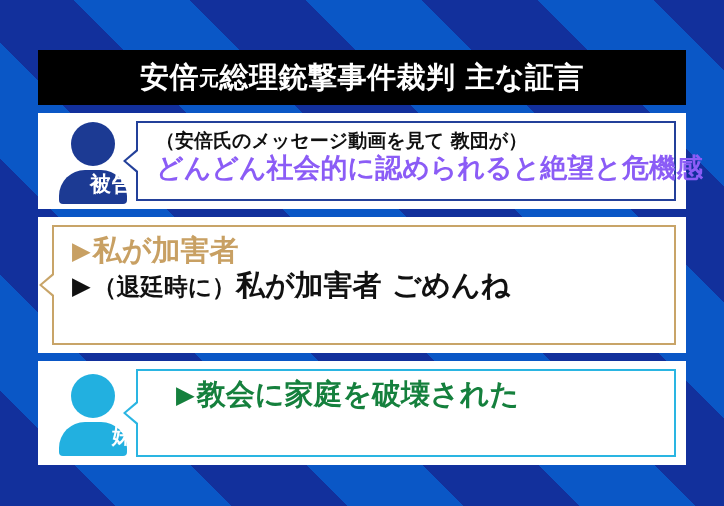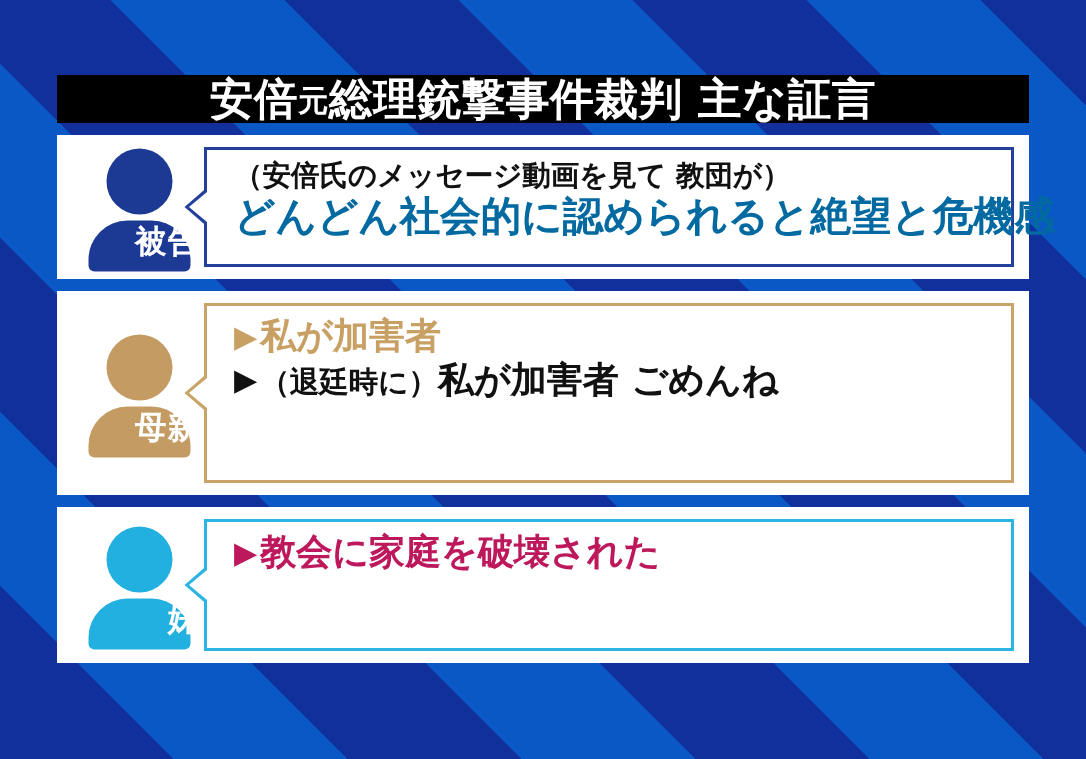--- a/index.html
+++ b/index.html
@@ -32,21 +32,21 @@
   
   #panel {
     position: absolute;
     left: 38px;
     top: 50px;
     width: 648px;
   }
 
   
   #title-bar {
-    height: 32px;
+    height: 55px;
     background: #000000;
     display: flex;
     align-items: center;
     justify-content: center;
     text-align: center;
   }
   #title-text {
     color: #ffffff;
     font-size: 29px;
     font-weight: bold;
@@ -148,21 +148,21 @@
     border-bottom-width: 10px;
     border-right: 12px solid #ffffff;
   }
 
   .line {
     line-height: 1.22;
     white-space: nowrap;
     font-weight: bold;
   }
   .line.sm   { font-size: 19px; }
-  .line.md   { font-size: 24px; }
+  .line.md   { font-size: 29px; }
   .line.lg   { font-size: 27px; }
   .line .bullet {
     font-size: 0.84em;
     margin-right: 2px;
     vertical-align: 1px;
   }
   .line .sub { font-size: 0.82em; }
   .line.indent { padding-left: 22px; }
 
   
@@ -175,23 +175,23 @@
   .theme-mother .body { background: #c49b62; }
   .theme-mother .bubble { border-color: #c8a468; }
   .theme-mother .tail-out { border-right-color: #c8a468; }
 
   .theme-sister .head,
   .theme-sister .body { background: #22b0e0; }
   .theme-sister .bubble { border-color: #2ab5e2; }
   .theme-sister .tail-out { border-right-color: #2ab5e2; }
 
   .tx-black { color: #111111; }
-  .tx-navy  { color: #0369a1; }
+  .tx-navy  { color: #8b5cf6; }
   .tx-tan   { color: #c8a063; }
-  .tx-cyan  { color: #be185d; }
+  .tx-cyan  { color: #15803d; margin-left: 20px; }
 </style>
 </head>
 <body>
 
 <div id="stage">
 
   <div id="panel">
 
     <div id="title-bar">
       <div id="title-text"><span>安倍</span><span class="small">元</span><span>総理銃撃事件裁判</span><span class="gap"></span><span>主な証言</span></div>
@@ -210,25 +210,20 @@
         <span class="tail-in"></span>
 
         <div class="line sm tx-black"><span>（安倍氏のメッセージ動画を見て 教団が）</span></div>
 
         <div class="line lg tx-navy"><span>どんどん社会的に認められると絶望と危機感</span></div>
       </div>
     </div>
 
     <div class="card c2 theme-mother">
 
-      <div class="avatar">
-        <div class="head"></div>
-        <div class="body"></div>
-        <div class="role">母親</div>
-      </div>
 
       <div class="bubble">
         <span class="tail-out"></span>
         <span class="tail-in"></span>
 
         <div class="line md tx-tan"><span class="bullet">▶</span><span>私が加害者</span></div>
 
 
         <div class="line md tx-black"><span class="bullet">▶</span><span class="sub">（退廷時に）</span><span>私が加害者 ごめんね</span></div>
       </div>

